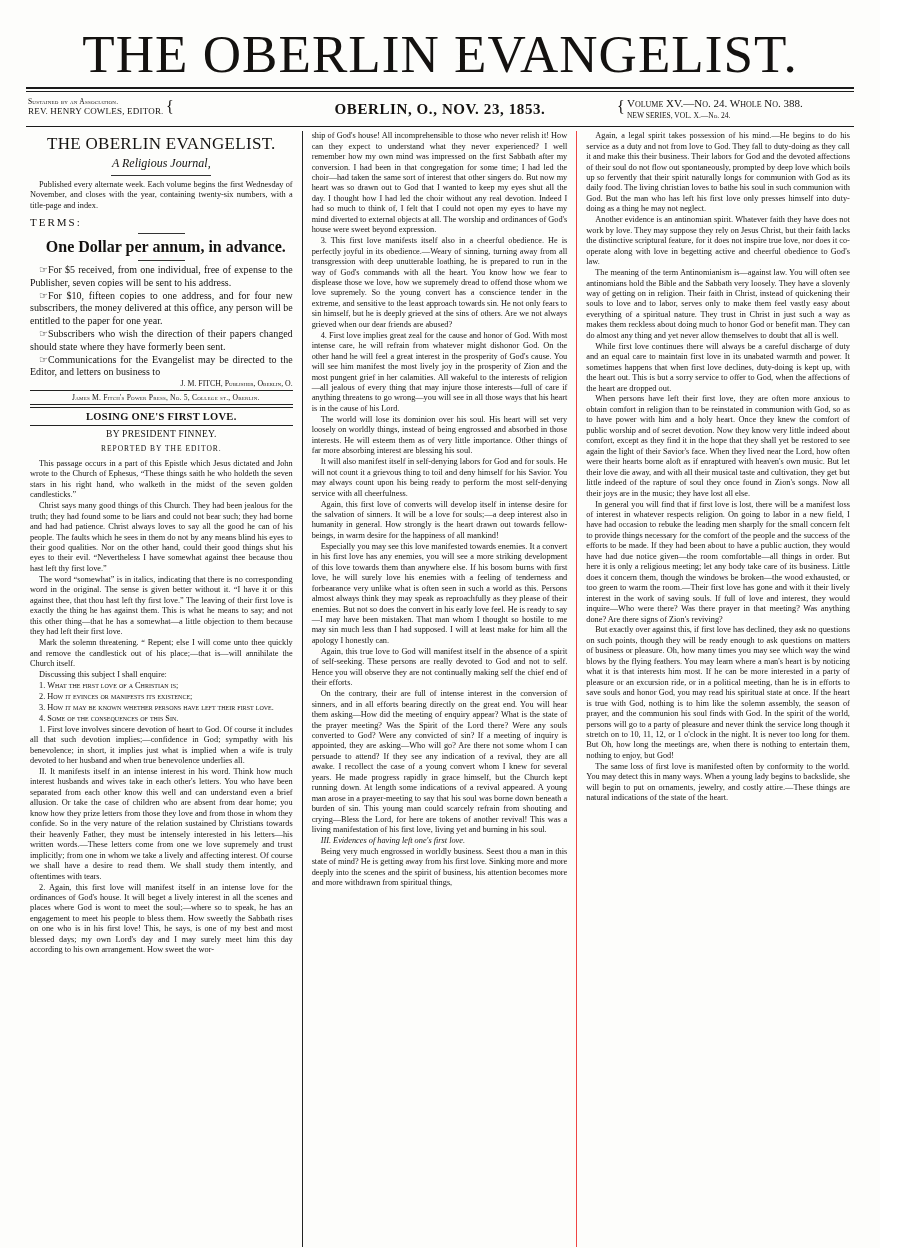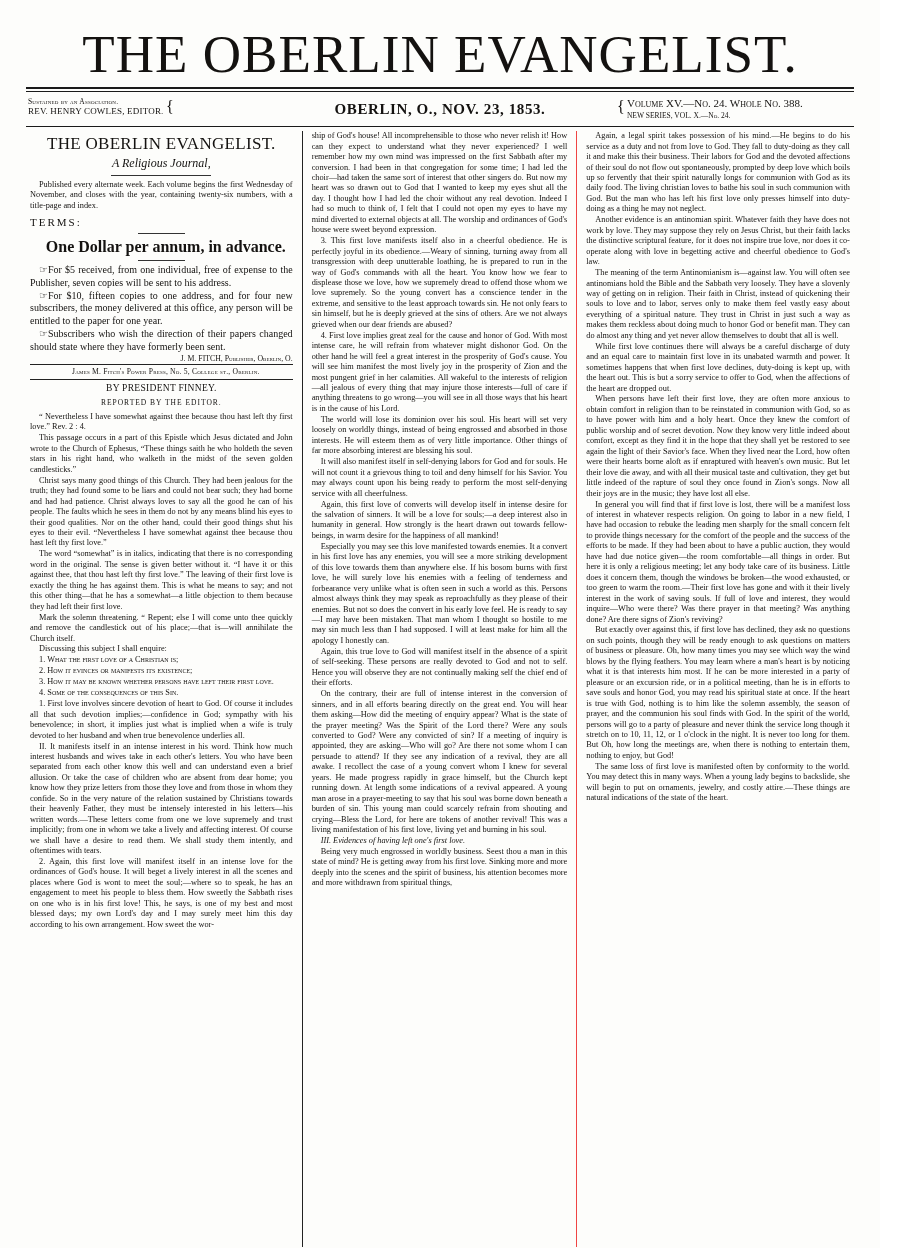--- a/index.html
+++ b/index.html
@@ -253,27 +253,28 @@
       <div class="head-sub">A Religious Journal,</div>
       <div class="short-rule"></div>
       <p>Published every alternate week. Each volume begins the first Wednesday of November, and closes with the year, containing twenty-six numbers, with a title-page and index.</p>
       <div class="terms-head">TERMS:</div>
       <div class="short-rule tiny"></div>
       <p class="terms-price">One Dollar per annum, in advance.</p>
       <div class="short-rule tiny"></div>
       <p class="hand"><span>☞</span><span>For $5 received, from one individual, free of expense to the Publisher, seven copies will be sent to his address.</span></p>
       <p class="hand"><span>☞</span><span>For $10, fifteen copies to one address, and for four new subscribers, the money delivered at this office, any person will be entitled to the paper for one year.</span></p>
       <p class="hand"><span>☞</span><span>Subscribers who wish the direction of their papers changed should state where they have formerly been sent.</span></p>
+      <p class="hand"><span>☞</span><span>Communications for the Evangelist may be directed to the Editor, and letters on business to</span></p>
       <p class="right-sign">J. M. FITCH, Publisher, Oberlin, O.</p>
       <p class="pubs-line">James M. Fitch's Power Press, No. 5, College st., Oberlin.</p>
 
+      <div class="sermon-title">LOSING ONE'S FIRST LOVE.</div>
       <div class="byline-name">BY PRESIDENT FINNEY.</div>
       <div class="reporter">REPORTED BY THE EDITOR.</div>
 
-      <p class="scripture">“ Nevertheless I have somewhat against thee because thou hast left thy first love.”   Rev. 2 : 4.</p>
 
       <p>This passage occurs in a part of this Epistle which Jesus dictated and John wrote to the Church of Ephesus, “These things saith he who holdeth the seven stars in his right hand, who walketh in the midst of the seven golden candlesticks.”</p>
       <p>Christ says many good things of this Church. They had been jealous for the truth; they had found some to be liars and could not bear such; they had borne and had had patience. Christ always loves to say all the good he can of his people. The faults which he sees in them do not by any means blind his eyes to their good qualities. Nor on the other hand, could their good things shut his eyes to their evil. “Nevertheless I have somewhat against thee because thou hast left thy first love.”</p>
       <p>The word “somewhat” is in italics, indicating that there is no corresponding word in the original. The sense is given better without it. “I have it or this against thee, that thou hast left thy first love.” The leaving of their first love is exactly the thing he has against them. This is what he means to say; and not this other thing—that he has a somewhat—a little objection to them because they had left their first love.</p>
       <p>Mark the solemn threatening. “ Repent; else I will come unto thee quickly and remove the candlestick out of his place;—that is—will annihilate the Church itself.</p>
       <p>Discussing this subject I shall enquire:</p>
       <p class="sc">1. What the first love of a Christian is;</p>
       <p class="sc">2. How it evinces or manifests its existence;</p>
       <p class="sc">3. How it may be known whether persons have left their first love.</p>
       <p class="sc">4. Some of the consequences of this Sin.</p>

